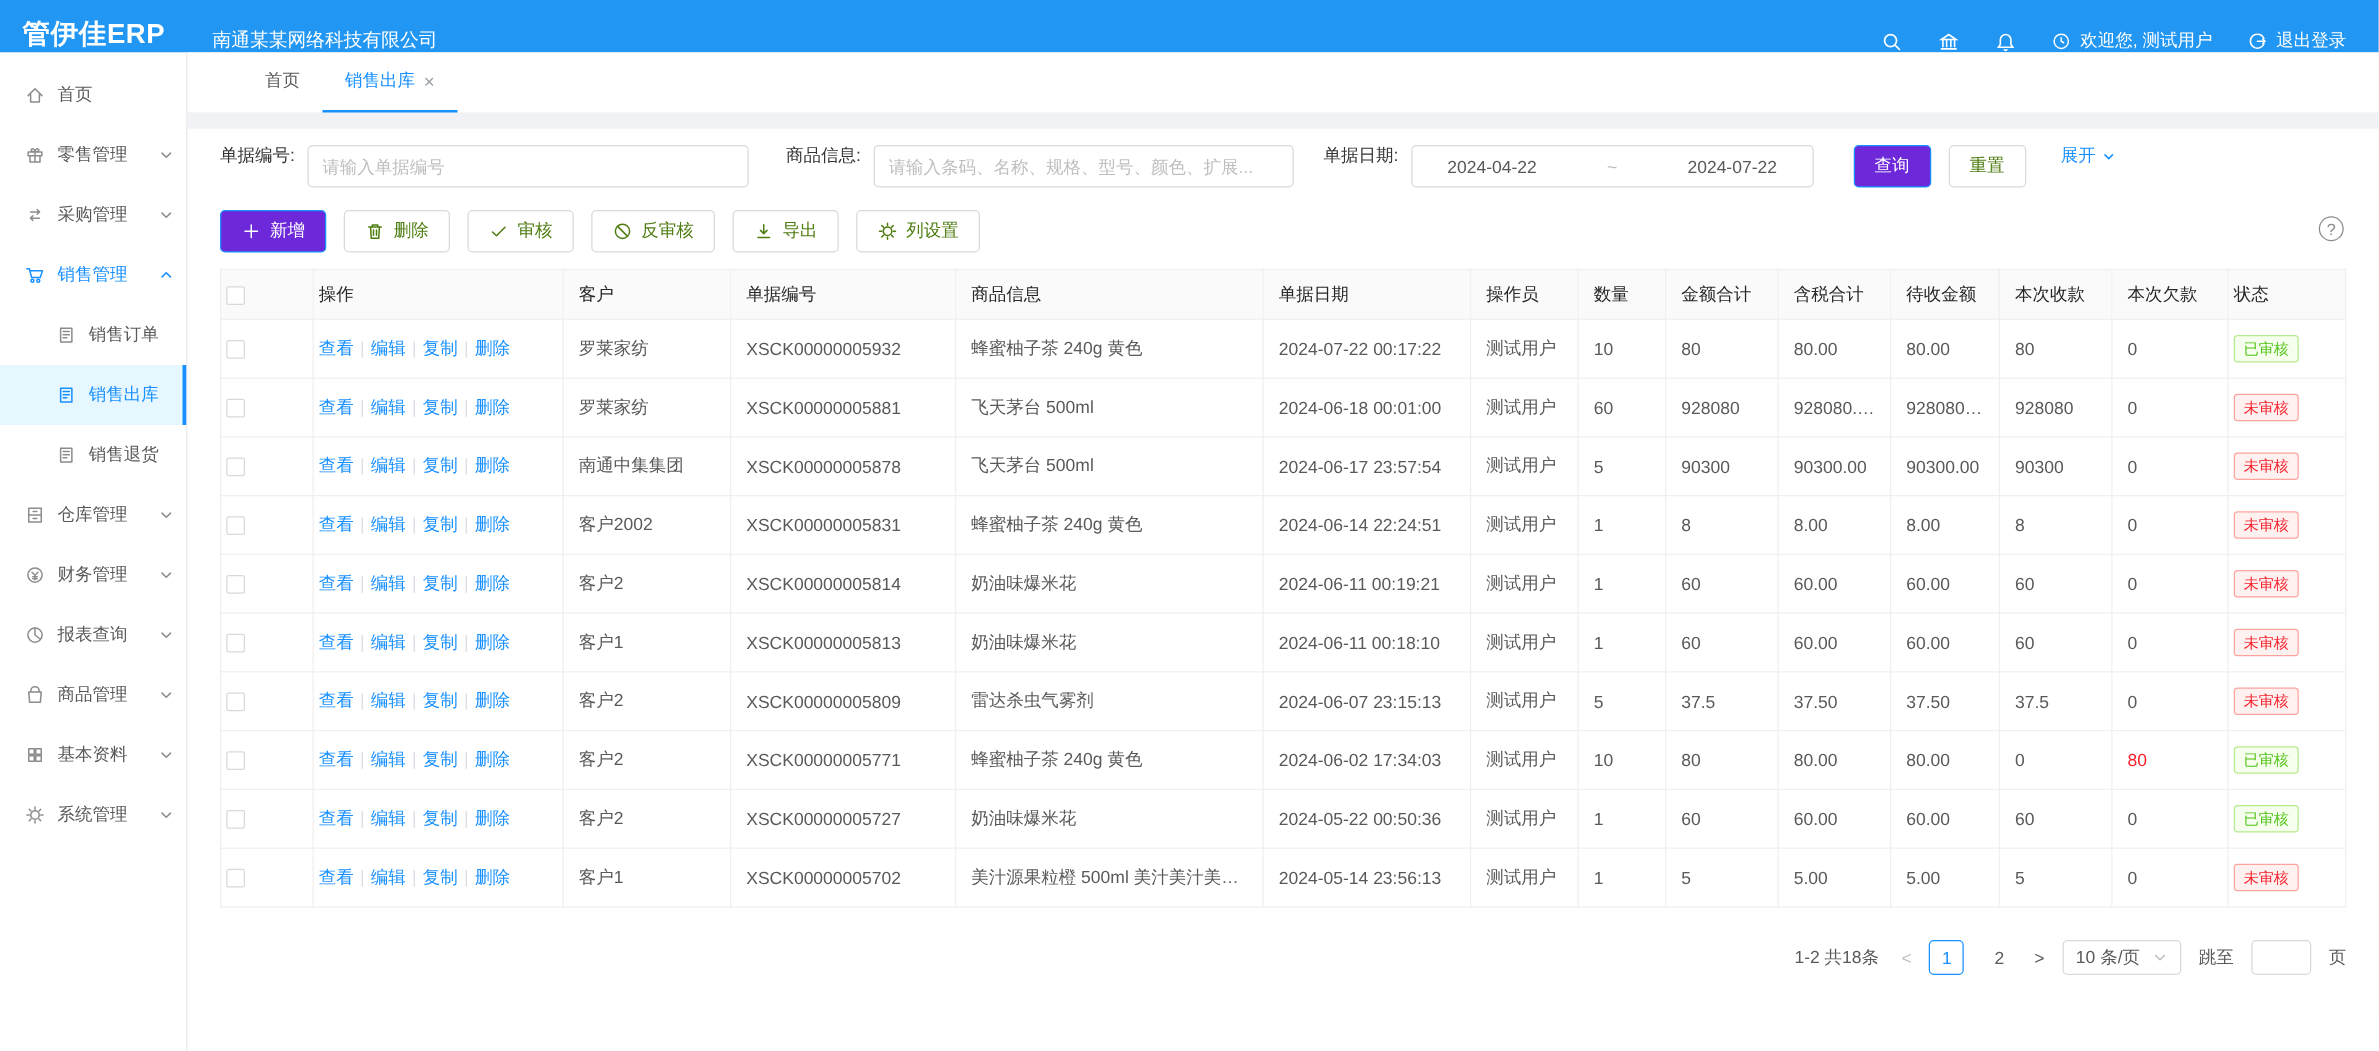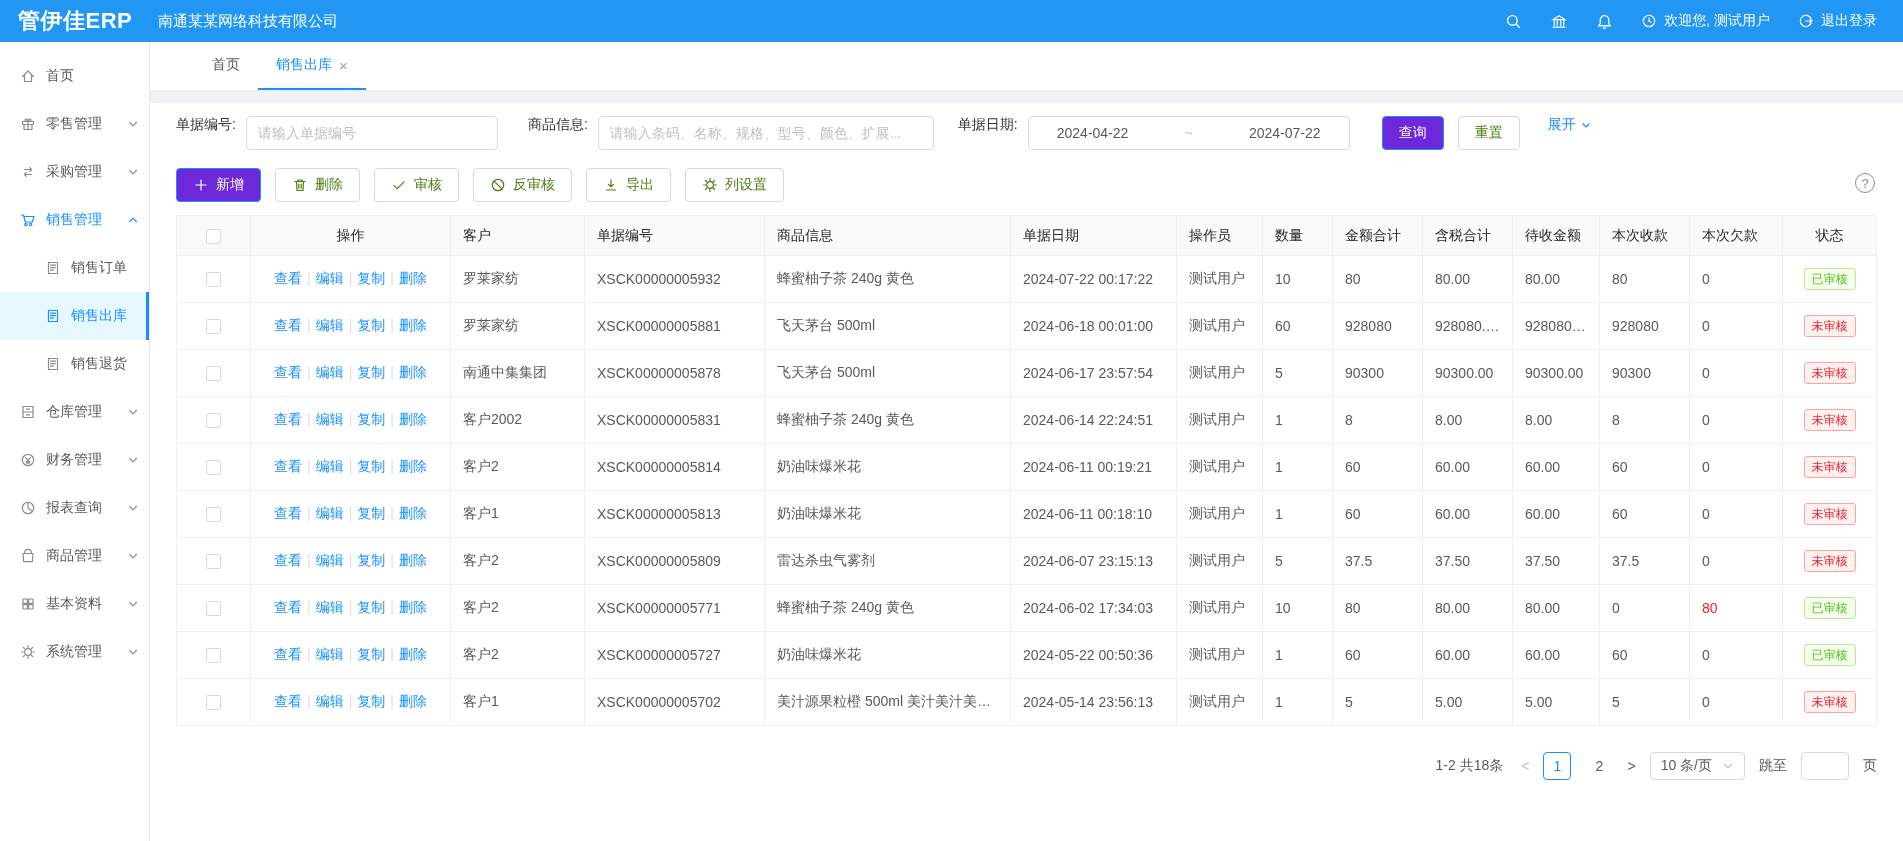--- a/index.html
+++ b/index.html
@@ -1,23 +1,23 @@
 <!DOCTYPE html>
 <html><head>
 <meta charset="utf-8">
 <style>
   * { margin:0; padding:0; box-sizing:border-box; }
   html,body { width:1903px; height:841px; }
   body { font-family:"Liberation Sans","DejaVu Sans",sans-serif; font-size:14px; background:#f0f2f5; color:#595959; overflow:hidden; }
   .app { width:1903px; height:841px; display:flex; flex-direction:column; }
 
   
-  .hdr { flex:0 0 42px; background:#2196f3; color:#fff; display:flex; align-items:center; }
+  .hdr { flex:0 0 42px; background:#2196f3; color:#fff; display:flex; align-items:flex-end; }
   .hdr .logo { width:150px; padding-left:18px; font-size:22px; font-weight:bold; letter-spacing:0.5px; white-space:nowrap; }
-  .hdr .company { font-size:15px; margin-left:8px; }
+  .hdr .company { font-size:15px; margin-left:20px; }
   .hdr-right { margin-left:auto; display:flex; align-items:center; gap:28px; padding-right:26px; font-size:14px; }
   .hdr-right .ic svg { stroke:#fff; }
   .hdr-item { display:flex; align-items:center; gap:7px; cursor:pointer; }
 
   
   .body { flex:1; display:flex; min-height:0; }
   .sidebar { flex:0 0 150px; background:#fff; border-right:1px solid #e8e8e8; padding-top:10px; }
   .side-item { height:48px; display:flex; align-items:center; padding:0 10px 0 20px; color:#595959; cursor:pointer; position:relative; }
   .side-item .lbl { margin-left:10px; }
   .side-item .chev { margin-left:auto; color:#8c8c8c; }
@@ -48,21 +48,21 @@
 
   
   .toolbar { margin-top:16px; display:flex; gap:14px; }
   .help { position:absolute; right:28px; top:70px; width:20px; height:20px; border:1px solid #8c8c8c; border-radius:50%; color:#8c8c8c; font-size:13px; display:flex; align-items:center; justify-content:center; cursor:pointer; }
 
   
   table { margin-top:13px; border-collapse:collapse; table-layout:fixed; width:1700px; }
   th, td { border:1px solid #f0f0f0; font-weight:400; text-align:left; padding:0 12px; overflow:hidden; white-space:nowrap; text-overflow:ellipsis; }
   th { height:40px; background:#fafafa; color:#262626; font-weight:500; }
   td { height:47px; color:#595959; }
-  .c-center { text-align:center; padding:0 4px; }
+  .c-center { text-align:left; padding:0 4px; }
   .checkbox { display:inline-block; width:15px; height:15px; border:1px solid #d9d9d9; border-radius:2px; background:#fff; vertical-align:middle; cursor:pointer; }
   .lnk { color:#1890ff; cursor:pointer; text-decoration:none; }
   .a-sep { color:#dcdfe6; margin:0 5px; }
   .badge { display:inline-block; font-size:12px; line-height:18px; padding:1px 7px; border-radius:3px; border:1px solid; }
   .badge.approved { color:#52c41a; background:#f6ffed; border-color:#b7eb8f; }
   .badge.unapproved { color:#f5222d; background:#fff1f0; border-color:#ffa39e; }
   .red { color:#f5222d; }
 
   
   .pager { margin-top:26px; display:flex; justify-content:flex-end; align-items:center; gap:14px; color:#595959; }
@@ -292,21 +292,21 @@
           <div class="tab active">
             <span>销售出库</span>
             <span class="x">×</span>
           </div>
         </div>
 
       <div class="card">
 
         <div class="filters">
           <span class="f-label">单据编号:</span>
-          <input class="inp" style="width: 252px;" placeholder="请输入单据编号">
+          <input class="inp" style="width: 353px;" placeholder="请输入单据编号">
           <span class="f-label" style="margin-left:30px">商品信息:</span>
           <input class="inp" style="width: 336px;" placeholder="请输入条码、名称、规格、型号、颜色、扩展...">
           <span class="f-label" style="margin-left:24px">单据日期:</span>
           <div class="daterange">
             <span>2024-04-22</span>
             <span class="sep">~</span>
             <span>2024-07-22</span>
           </div>
           <button class="btn primary" style="margin-left:32px">
               <span>查询</span>

